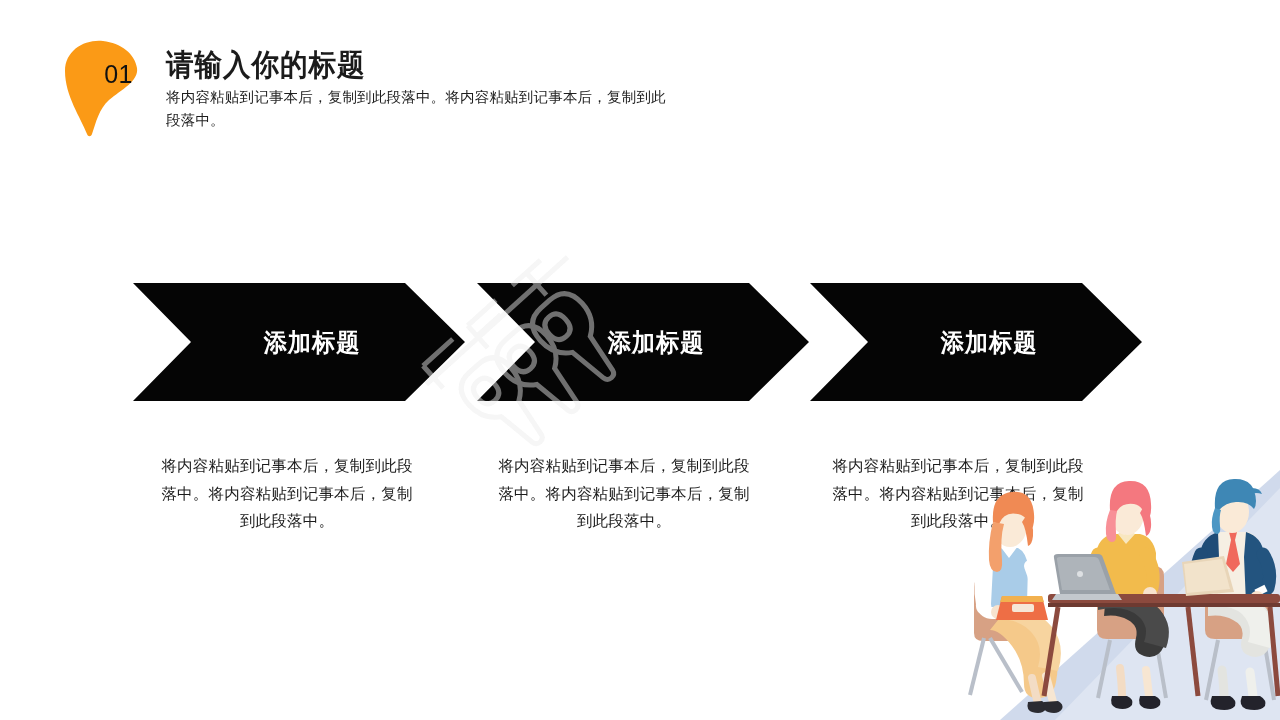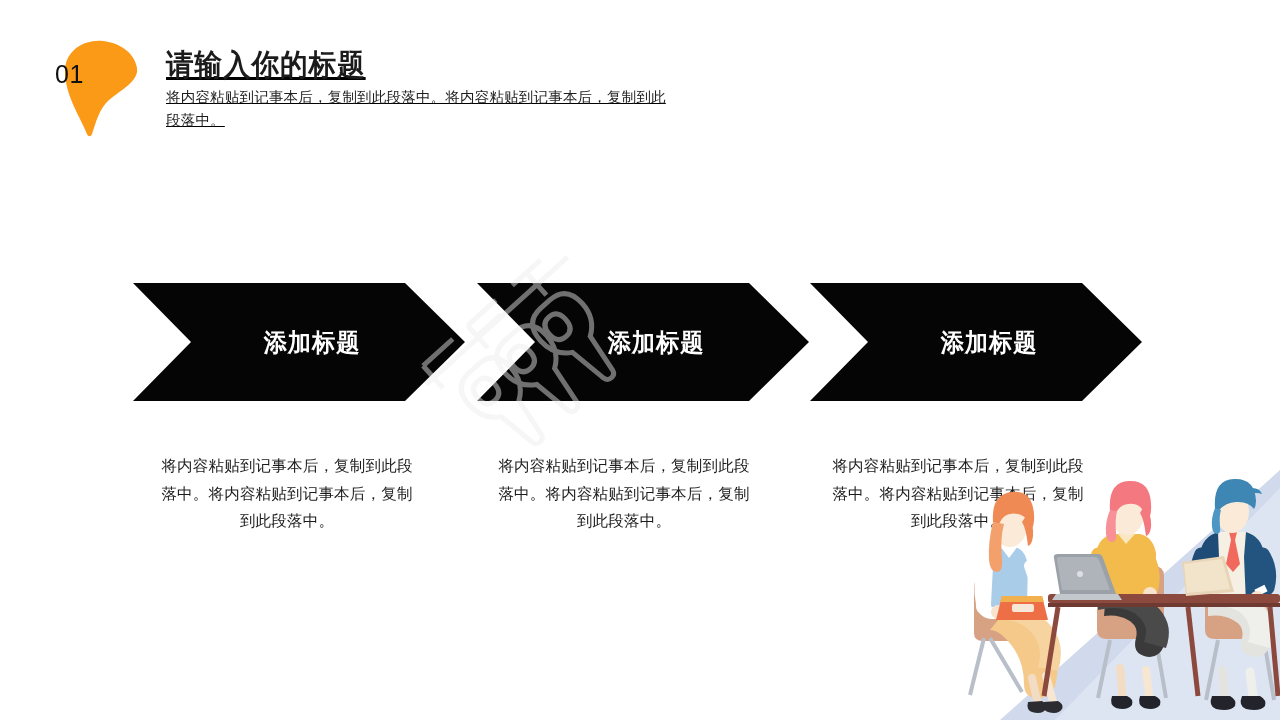--- a/index.html
+++ b/index.html
@@ -34,34 +34,33 @@
     top: 38px;
     width: 86px;
     height: 100px;
   }
   #badge-wrap svg { display: block; }
   #badge-number {
     position: absolute;
     left: 0;
     top: 24px;
     width: 78px;
-    text-align: left;
+    text-align: right;
     font-family: "Liberation Sans", sans-serif;
     font-size: 25px;
     font-weight: 400;
     color: #111111;
     letter-spacing: 0.5px;
     line-height: 1;
   }
   #title-col {
     position: absolute;
     left: 166px;
     top: 48px;
     width: 570px;
-    text-decoration: underline;
   }
   #page-title {
     font-family: "Liberation Sans", sans-serif;
     font-size: 30px;
     font-weight: bold;
     color: #1b1b1b;
     letter-spacing: 1px;
     line-height: 1.12;
     margin: 0 0 4px 0;
     transform: scaleX(0.92);

